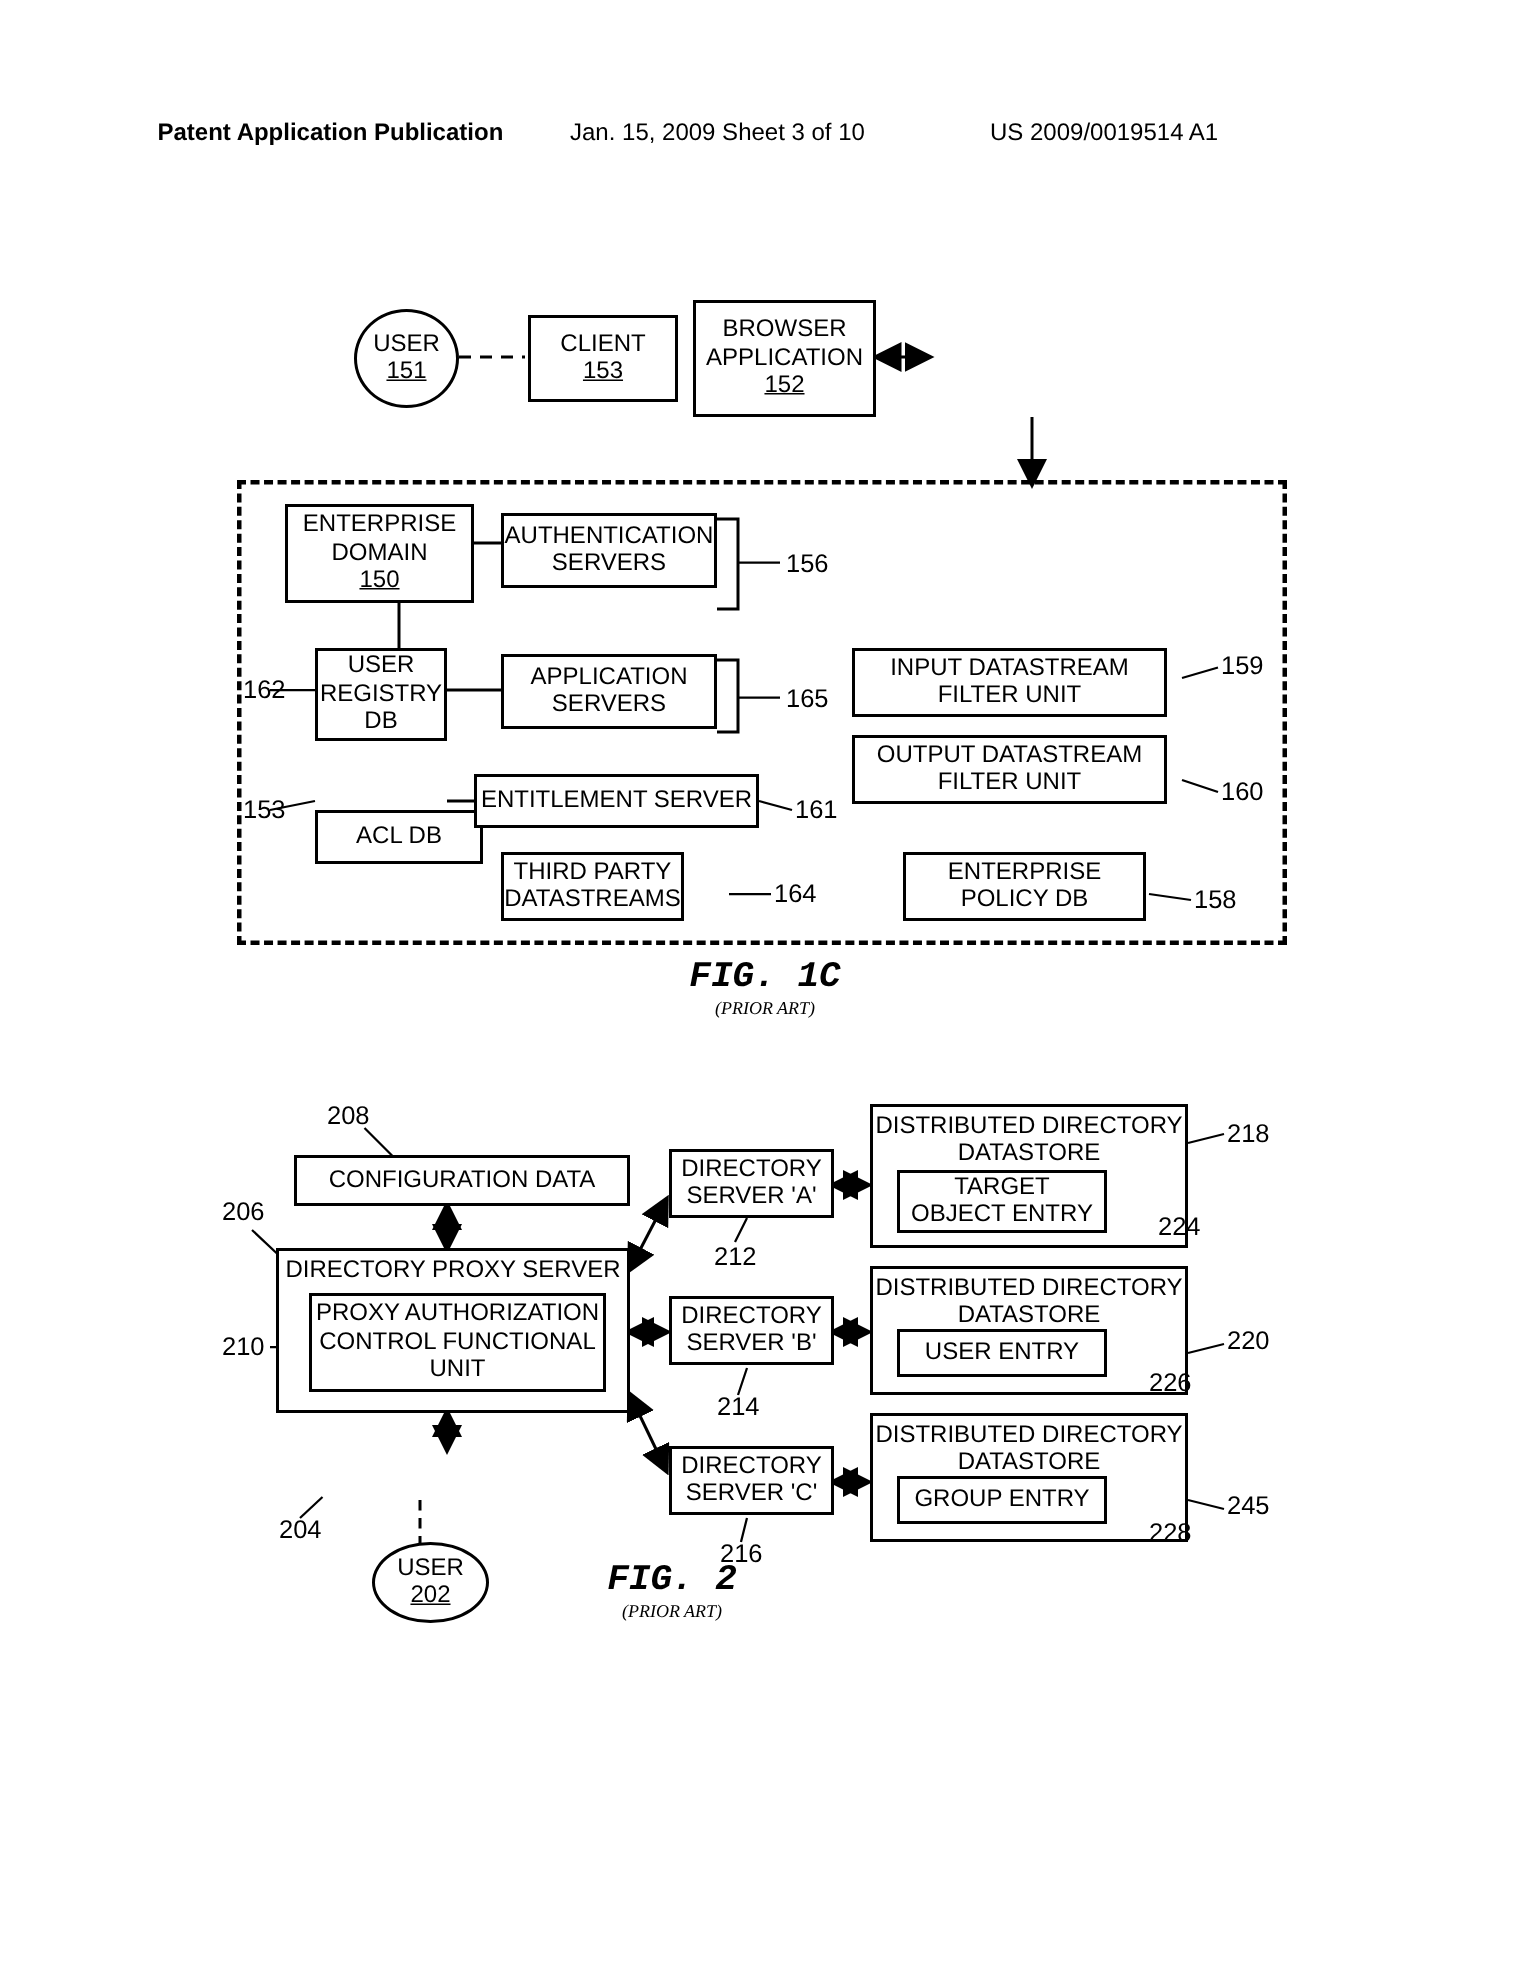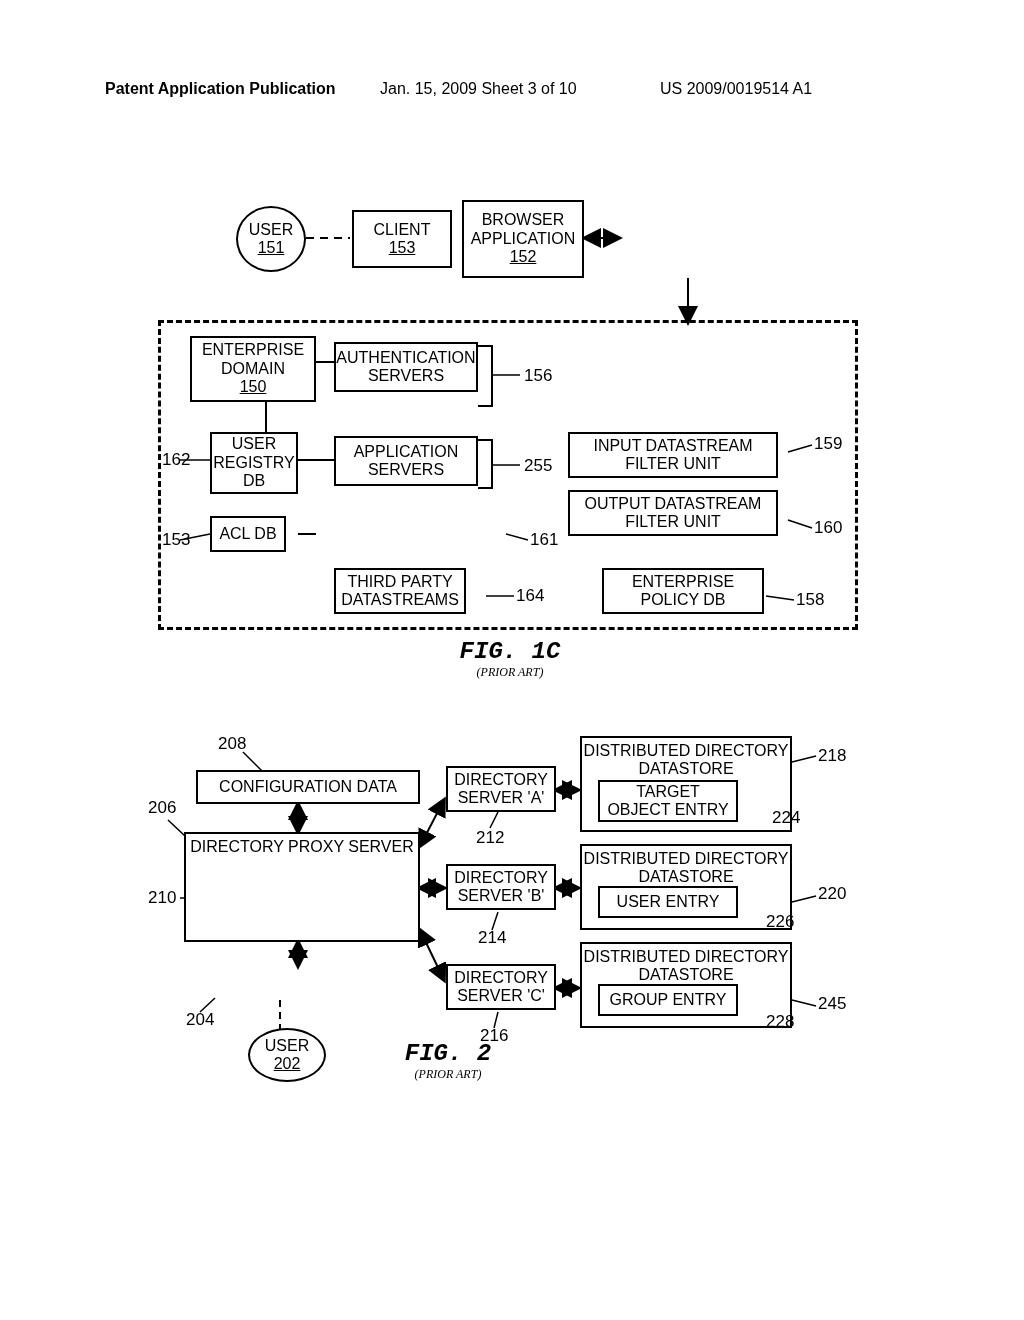--- a/index.html
+++ b/index.html
@@ -159,42 +159,45 @@
     <span>USER</span>
     <span>REGISTRY</span>
     <span>DB</span>
   </div>
   <span class="lbl" style="left:162px;top:450px">162</span>
 
   <div class="box" style="left:334px;top:436px;width:144px;height:50px">
     <span>APPLICATION</span>
     <span>SERVERS</span>
   </div>
-  <span class="lbl" style="left:524px;top:456px">255</span>
+  <span class="lbl" style="left:524px;top:456px">165</span>
 
   <div class="box" style="left:568px;top:432px;width:210px;height:46px">
     <span>INPUT DATASTREAM</span>
     <span>FILTER UNIT</span>
   </div>
   <span class="lbl" style="left:814px;top:434px">159</span>
 
   <div class="box" style="left:568px;top:490px;width:210px;height:46px">
     <span>OUTPUT DATASTREAM</span>
     <span>FILTER UNIT</span>
   </div>
   <span class="lbl" style="left:814px;top:518px">160</span>
 
-  <div class="box" style="left:210px;top:516px;width:76px;height:36px">
+  <div class="box" style="left:210px;top:540px;width:112px;height:36px">
     <span>ACL DB</span>
   </div>
   <span class="lbl" style="left:162px;top:530px">153</span>
 
+  <div class="box" style="left:316px;top:516px;width:190px;height:36px">
+    <span>ENTITLEMENT SERVER</span>
+  </div>
   <span class="lbl" style="left:530px;top:530px">161</span>
 
-  <div class="box" style="left:334px;top:568px;width:132px;height:46px">
+  <div class="box" style="left:334px;top:568px;width:122px;height:46px">
     <span>THIRD PARTY</span>
     <span>DATASTREAMS</span>
   </div>
   <span class="lbl" style="left:516px;top:586px">164</span>
 
   <div class="box" style="left:602px;top:568px;width:162px;height:46px">
     <span>ENTERPRISE</span>
     <span>POLICY DB</span>
   </div>
   <span class="lbl" style="left:796px;top:590px">158</span>
@@ -206,20 +209,25 @@
 
   <span class="lbl" style="left:218px;top:734px">208</span>
   <div class="box" style="left:196px;top:770px;width:224px;height:34px">
     <span>CONFIGURATION DATA</span>
   </div>
   <span class="lbl" style="left:148px;top:798px">206</span>
 
   <div class="box" style="left:184px;top:832px;width:236px;height:110px;justify-content:flex-start;padding-top:4px">
     <span>DIRECTORY PROXY SERVER</span>
   </div>
+  <div class="box" style="left:206px;top:862px;width:198px;height:66px">
+    <span>PROXY AUTHORIZATION</span>
+    <span>CONTROL FUNCTIONAL</span>
+    <span>UNIT</span>
+  </div>
   <span class="lbl" style="left:148px;top:888px">210</span>
 
   <span class="lbl" style="left:186px;top:1010px">204</span>
 
   <div class="ell" style="left:248px;top:1028px;width:78px;height:54px">
     <span>USER</span>
     <span class="u">202</span>
   </div>
 
   <div class="box" style="left:446px;top:766px;width:110px;height:46px">

